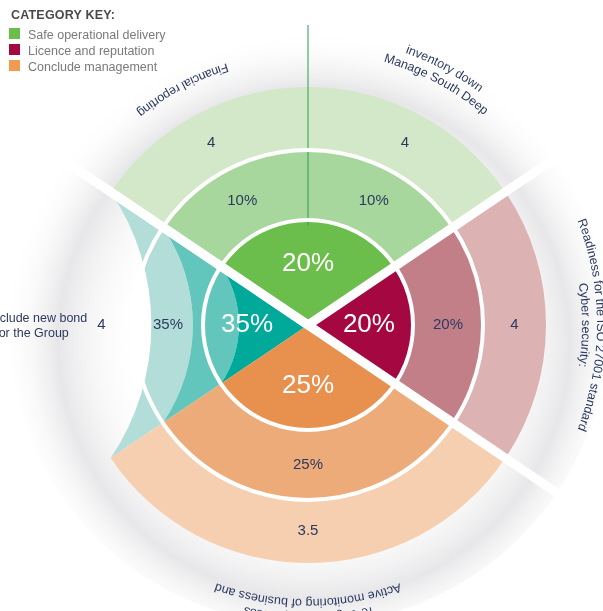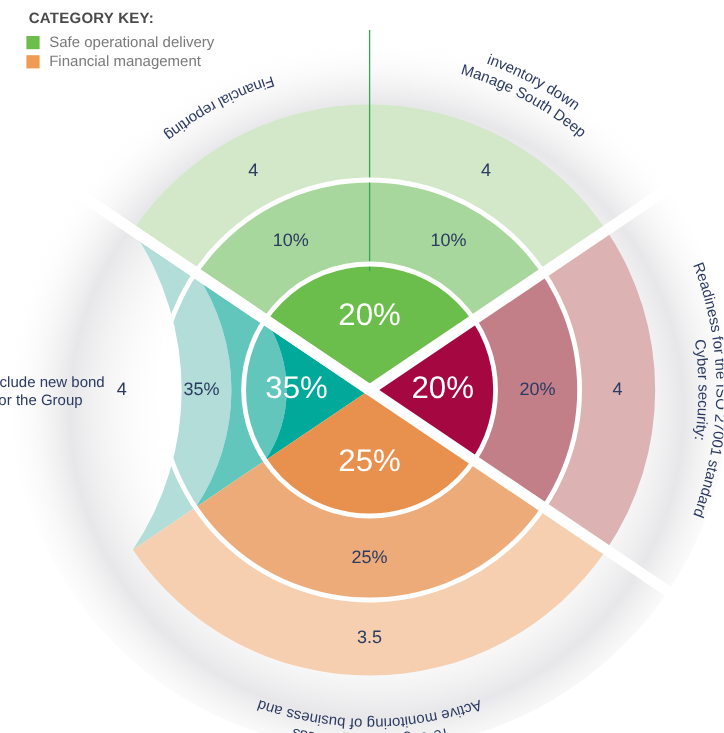--- a/index.html
+++ b/index.html
@@ -17,34 +17,33 @@
   }
   #chart-svg {
     position: absolute;
     left: 0;
     top: 0;
     width: 603px;
     height: 611px;
   }
   #legend {
     position: absolute;
-    left: 22px;
+    left: 9px;
     top: 8px;
     z-index: 5;
   }
   #legend-title {
     font-size: 12.5px;
     font-weight: bold;
     color: #4a4a4a;
     letter-spacing: 0.2px;
     margin: 0 0 6px 2px;
   }
   .legend-row {
     display: flex;
-    align-items: center;
     margin-bottom: 2px;
   }
   .legend-swatch {
     width: 11px;
     height: 11px;
     flex: 0 0 11px;
     margin-right: 8px;
   }
   .legend-label {
     font-size: 12.5px;
@@ -137,19 +136,23 @@
   </svg>
 
   <div id="legend">
     <div id="legend-title">CATEGORY KEY:</div>
     <div id="legend-rows">
         <div class="legend-row">
           <span class="legend-swatch" style="background: rgb(108, 190, 76);"></span>
           <span class="legend-label">Safe operational delivery</span>
         </div>
         <div class="legend-row">
+          <span class="legend-swatch" style="background: rgb(165, 8, 64);"></span>
+          <span class="legend-label">Licence and reputation</span>
+        </div>
+        <div class="legend-row">
           <span class="legend-swatch" style="background: rgb(239, 155, 82);"></span>
-          <span class="legend-label">Financial management</span>
+          <span class="legend-label">Conclude management</span>
         </div>
       </div>
   </div>
 
 </div>
 
 </body></html>

